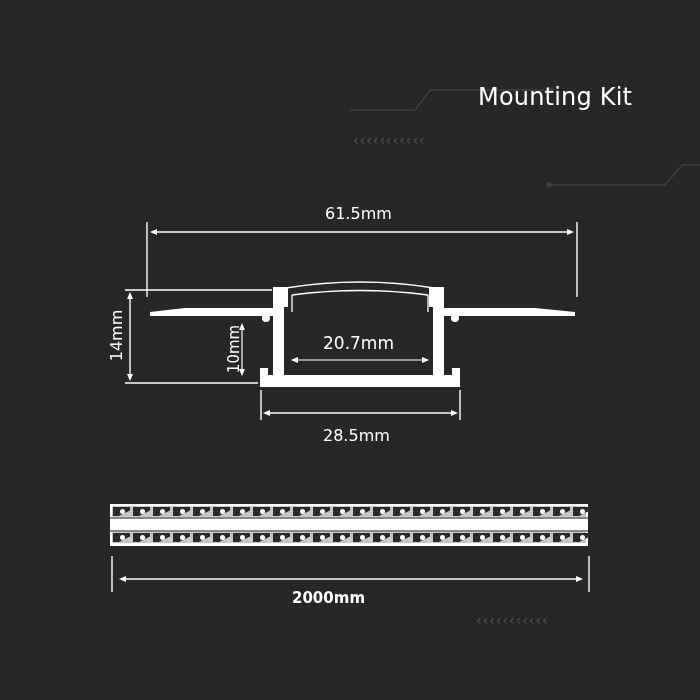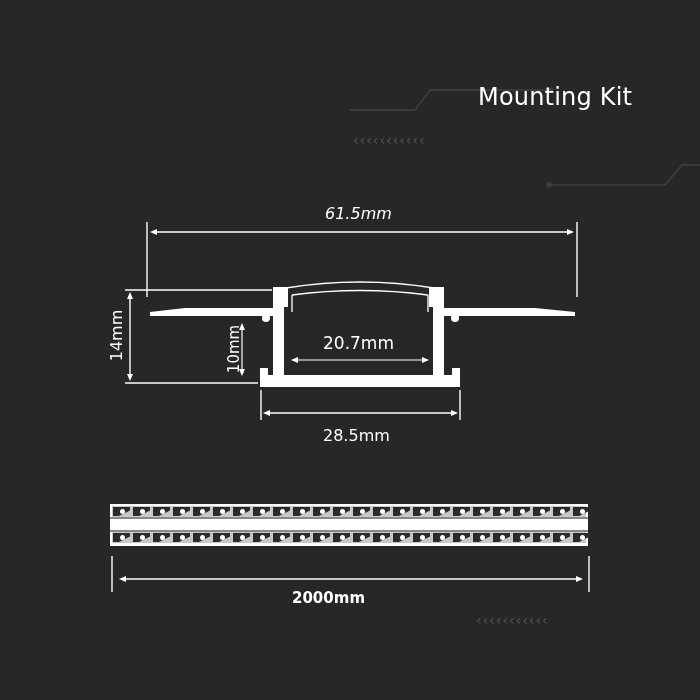--- a/index.html
+++ b/index.html
@@ -198,18 +198,18 @@
     <div style="position:absolute;left:560px;top:535px;width:5px;height:5px;border-radius:50%;background:#fff;"></div>
     <div style="position:absolute;left:573px;top:533px;width:17px;height:9px;background:#2a2a2a;clip-path:polygon(0 0,100% 0,100% 40%,35% 100%,0 100%);"></div>
     <div style="position:absolute;left:580px;top:535px;width:5px;height:5px;border-radius:50%;background:#fff;"></div>
   </div>
 
 <div class="title">Mounting Kit</div>
 
 <div style="position:absolute;left:353px;top:132px;color:#555;font-size:14px;letter-spacing:1px;">‹‹‹‹‹‹‹‹‹‹‹</div>
 <div style="position:absolute;left:476px;top:612px;color:#555;font-size:14px;letter-spacing:1px;">‹‹‹‹‹‹‹‹‹‹‹</div>
 
-<div style="position:absolute;left:325px;top:204px;color:#fff;font-size:16px;font-style:italic;">61.5mm</div>
+<div style="position:absolute;left:325px;top:204px;color:#fff;font-size:16px;">61.5mm</div>
 <div style="position:absolute;left:323px;top:333px;color:#fff;font-size:17px;">20.7mm</div>
 <div style="position:absolute;left:323px;top:426px;color:#fff;font-size:16px;">28.5mm</div>
 <div style="position:absolute;left:292px;top:589px;color:#fff;font-size:15px;font-weight:bold;">2000mm</div>
 <div style="position:absolute;left:91px;top:326px;color:#fff;font-size:16px;transform:rotate(-90deg);transform-origin:center;">14mm</div>
 <div style="position:absolute;left:210px;top:340px;color:#fff;font-size:15px;transform:rotate(-90deg);transform-origin:center;">10mm</div>
 
 </body></html>

